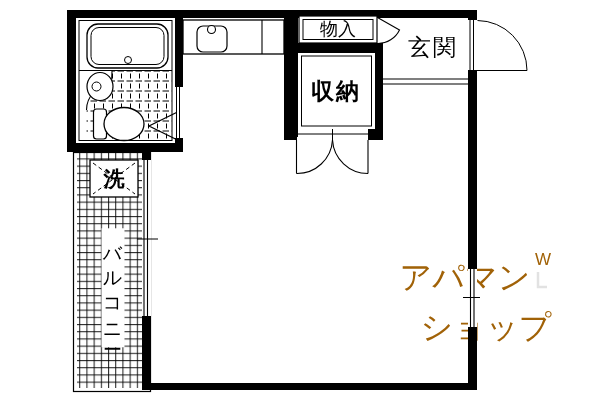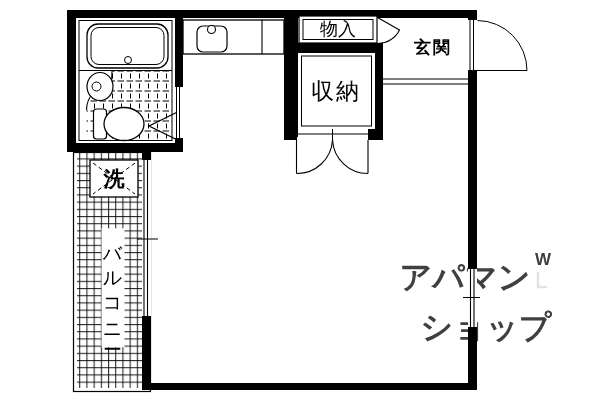--- a/index.html
+++ b/index.html
@@ -2,28 +2,28 @@
 <html><head>
 <meta charset="utf-8">
 <style>
   html,body{margin:0;padding:0;background:#ffffff;}
   #stage{position:relative;width:600px;height:400px;background:#ffffff;overflow:hidden;
          font-family:"Liberation Sans","DejaVu Sans",sans-serif;}
   #plan-svg{position:absolute;left:0;top:0;z-index:2;}
   .lbl{position:absolute;transform:translate(-50%,-50%);white-space:nowrap;line-height:1;
        color:#000;z-index:3;}
   .lbl-storage{left:338px;top:29px;font-size:18px;}
-  .lbl-closet{left:336px;top:91px;font-size:23px;font-weight:normal;letter-spacing:2px;}
-  .lbl-entrance{left:433px;top:47px;font-size:17px;font-weight:bold;letter-spacing:2px;}
+  .lbl-closet{left:336px;top:91px;font-size:23px;font-weight:bold;letter-spacing:2px;}
+  .lbl-entrance{left:433px;top:47px;font-size:23px;font-weight:normal;letter-spacing:2px;}
   .lbl-main{left:307px;top:249px;font-size:24px;letter-spacing:3px;}
   .lbl-washer{left:114px;top:178px;font-size:21px;font-weight:bold;}
   .lbl-balcony{left:113px;top:288px;font-size:19px;letter-spacing:5px;
                writing-mode:vertical-rl;text-orientation:upright;
                background:#ffffff;padding:4px 2px;}
-  .wm{position:absolute;transform:translate(-50%,-50%);color:#404040;font-weight:bold;
+  .wm{position:absolute;transform:translate(-50%,-50%);color:#a16207;font-weight:normal;
       white-space:nowrap;line-height:1;z-index:1;}
   .wm-line1{left:465px;top:277px;font-size:32px;letter-spacing:0px;}
   .wm-line2{left:486px;top:327px;font-size:32px;letter-spacing:0px;}
   .wm-mark{left:543px;top:259px;font-size:17px;z-index:1;}
 </style>
 </head>
 <body>
 
 <div id="stage">
 

